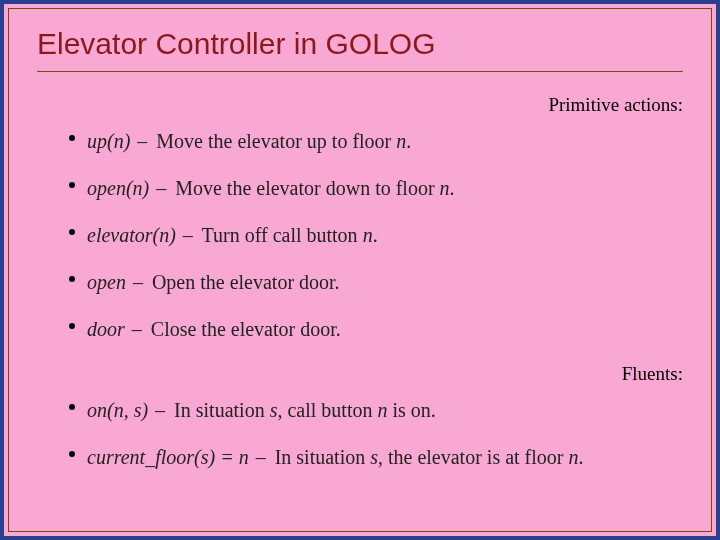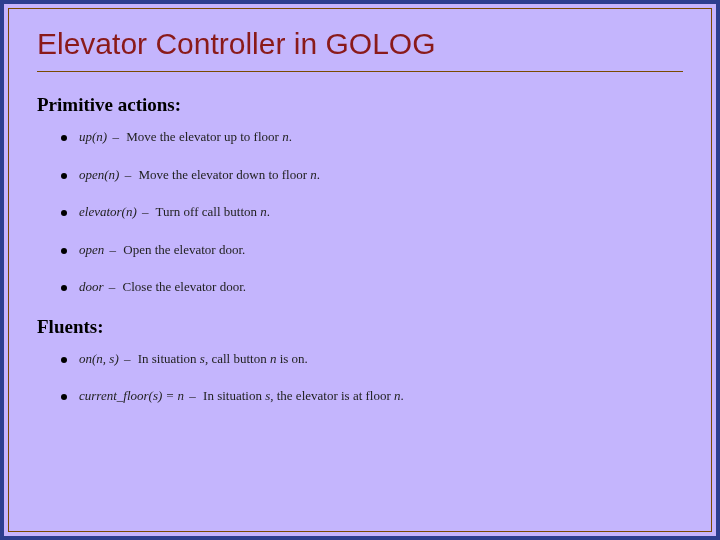--- a/index.html
+++ b/index.html
@@ -9,21 +9,21 @@
     height: 540px;
     background: #ffffff;
     font-family: "Times New Roman", Times, serif;
   }
   .slide-outer {
     box-sizing: border-box;
     width: 720px;
     height: 540px;
     border: 4px solid #2b3f8f;
     padding: 4px;
-    background: #c4b5fd;
+    background: #f9a8d4;
   }
   .slide-inner {
     box-sizing: border-box;
     width: 100%;
     height: 100%;
     border: 1px solid #7a4a00;
     padding: 18px 28px 10px 28px;
   }
   .title {
     font-family: Arial, Helvetica, sans-serif;
@@ -31,37 +31,38 @@
     color: #8a1a1a;
     margin: 0 0 10px 0;
     font-weight: 400;
   }
   hr.title-rule {
     border: none;
     border-top: 1px solid #7a4a00;
     margin: 0 0 22px 0;
   }
   .section-heading {
-    font-weight: bold;
+    font-weight: normal;
     font-size: 19px;
     margin: 10px 0 12px 0;
     color: #000;
+    text-align: right;
   }
   #content {
     color: #222;
   }
   ul.bullets {
     list-style: none;
     padding: 0 0 0 34px;
     margin: 0 0 4px 0;
   }
   ul.bullets > li {
     position: relative;
-    margin: 0 0 20px 8px;
-    font-size: 13px;
+    margin: 0 0 20px 16px;
+    font-size: 20px;
     line-height: 1.35;
   }
   ul.bullets > li::before {
     content: "";
     position: absolute;
     left: -18px;
     top: 7px;
     width: 6px;
     height: 6px;
     background: #000;

